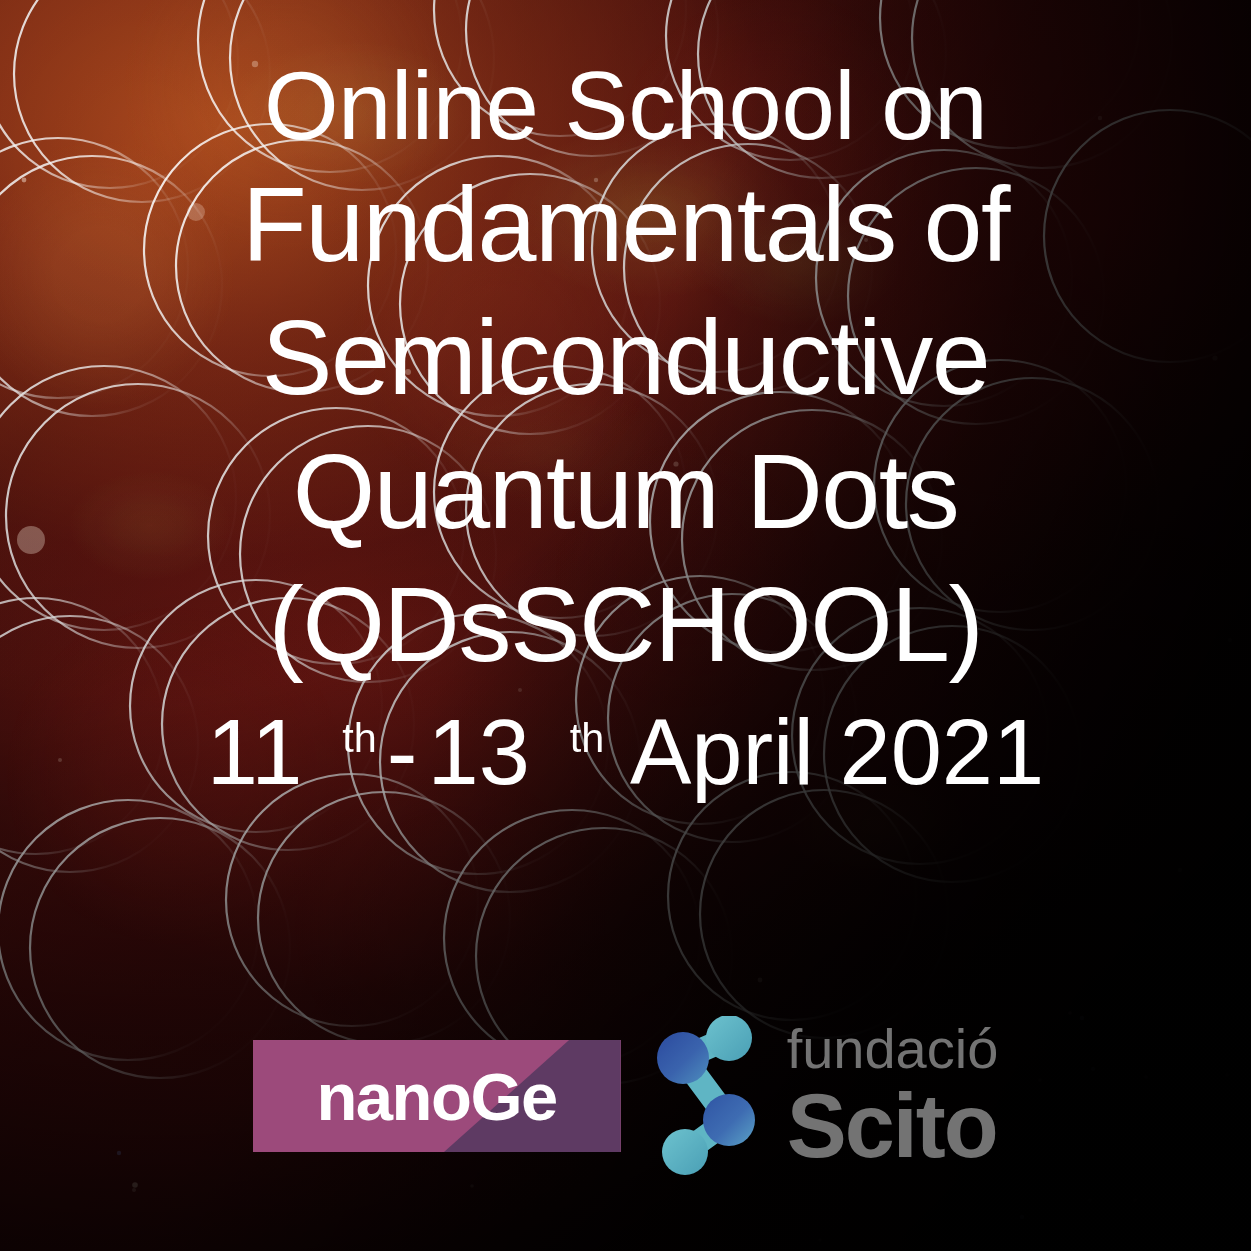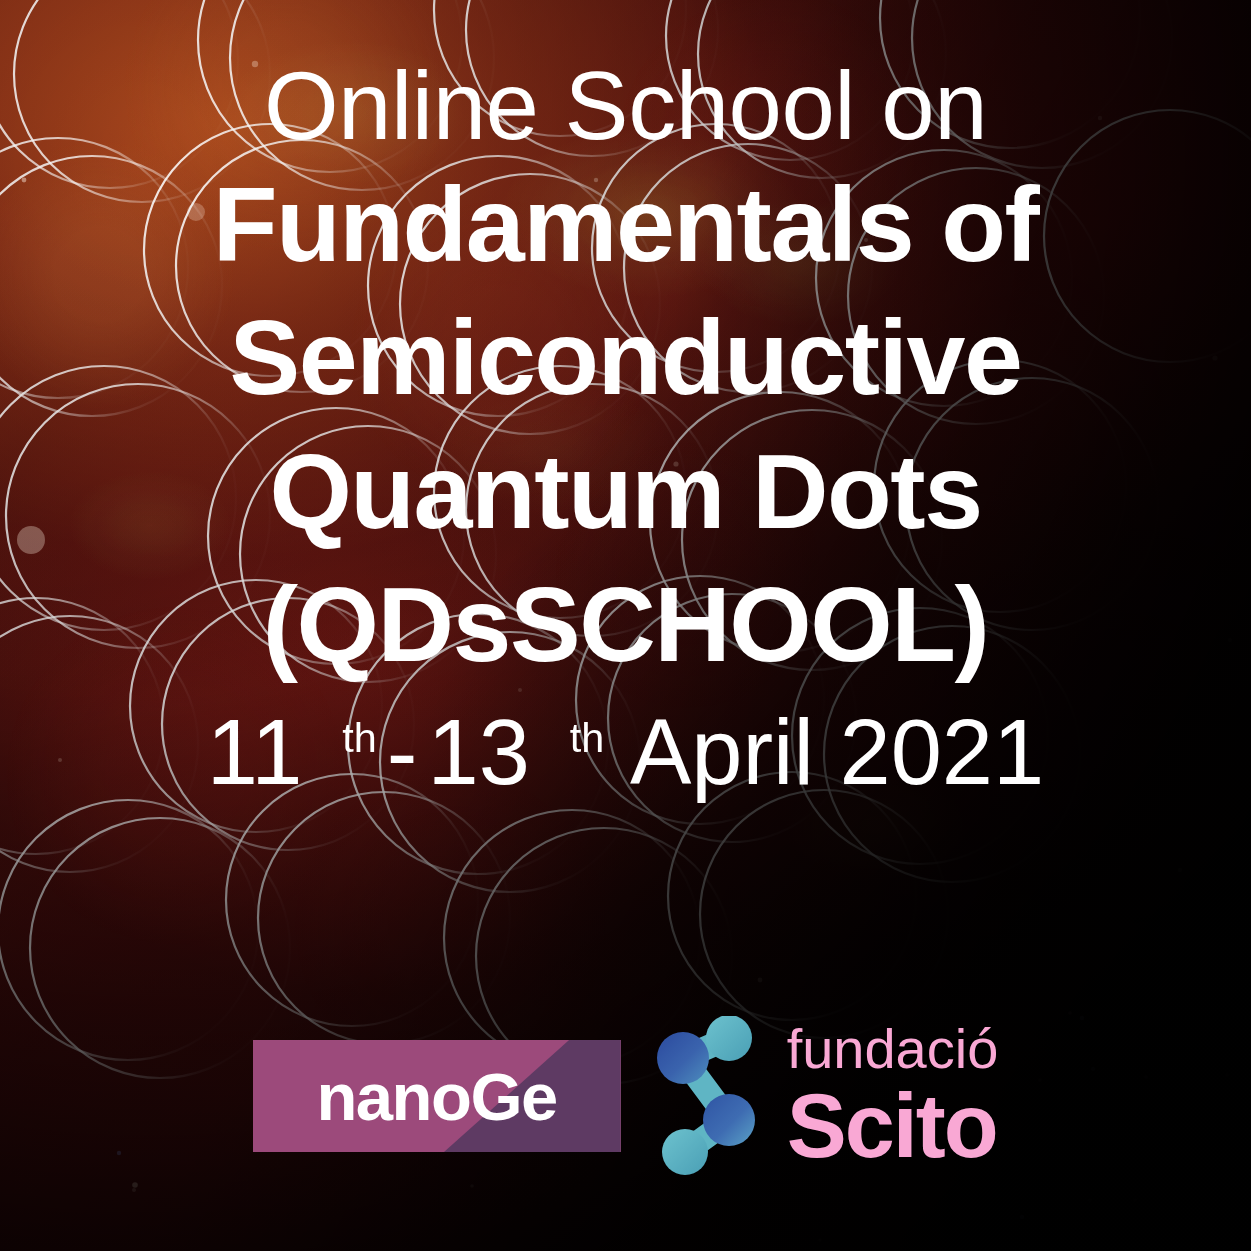--- a/index.html
+++ b/index.html
@@ -92,21 +92,21 @@
   }
   .line-pre {
     font-size: 96px;
     font-weight: 300;
     letter-spacing: -0.5px;
     line-height: 1.08;
     white-space: nowrap;
   }
   .line-main {
     font-size: 106px;
-    font-weight: 700;
+    font-weight: 400;
     letter-spacing: -1.5px;
     line-height: 1.26;
     white-space: nowrap;
   }
   .line-date {
     font-size: 92px;
     font-weight: 300;
     letter-spacing: 0px;
     line-height: 1.1;
     margin-top: 10px;
@@ -165,21 +165,21 @@
     display: flex;
     align-items: center;
     gap: 22px;
   }
   .scito-mark { width: 112px; height: 160px; flex: none; }
   .scito-text {
     display: flex;
     flex-direction: column;
     align-items: flex-start;
     line-height: 1;
-    color: #f9a8d4;
+    color: #737373;
   }
   .scito-text .fundacio {
     font-size: 56px;
     font-weight: 300;
     letter-spacing: 0px;
     margin-bottom: 4px;
   }
   .scito-text .scito-name {
     font-size: 90px;
     font-weight: 700;

